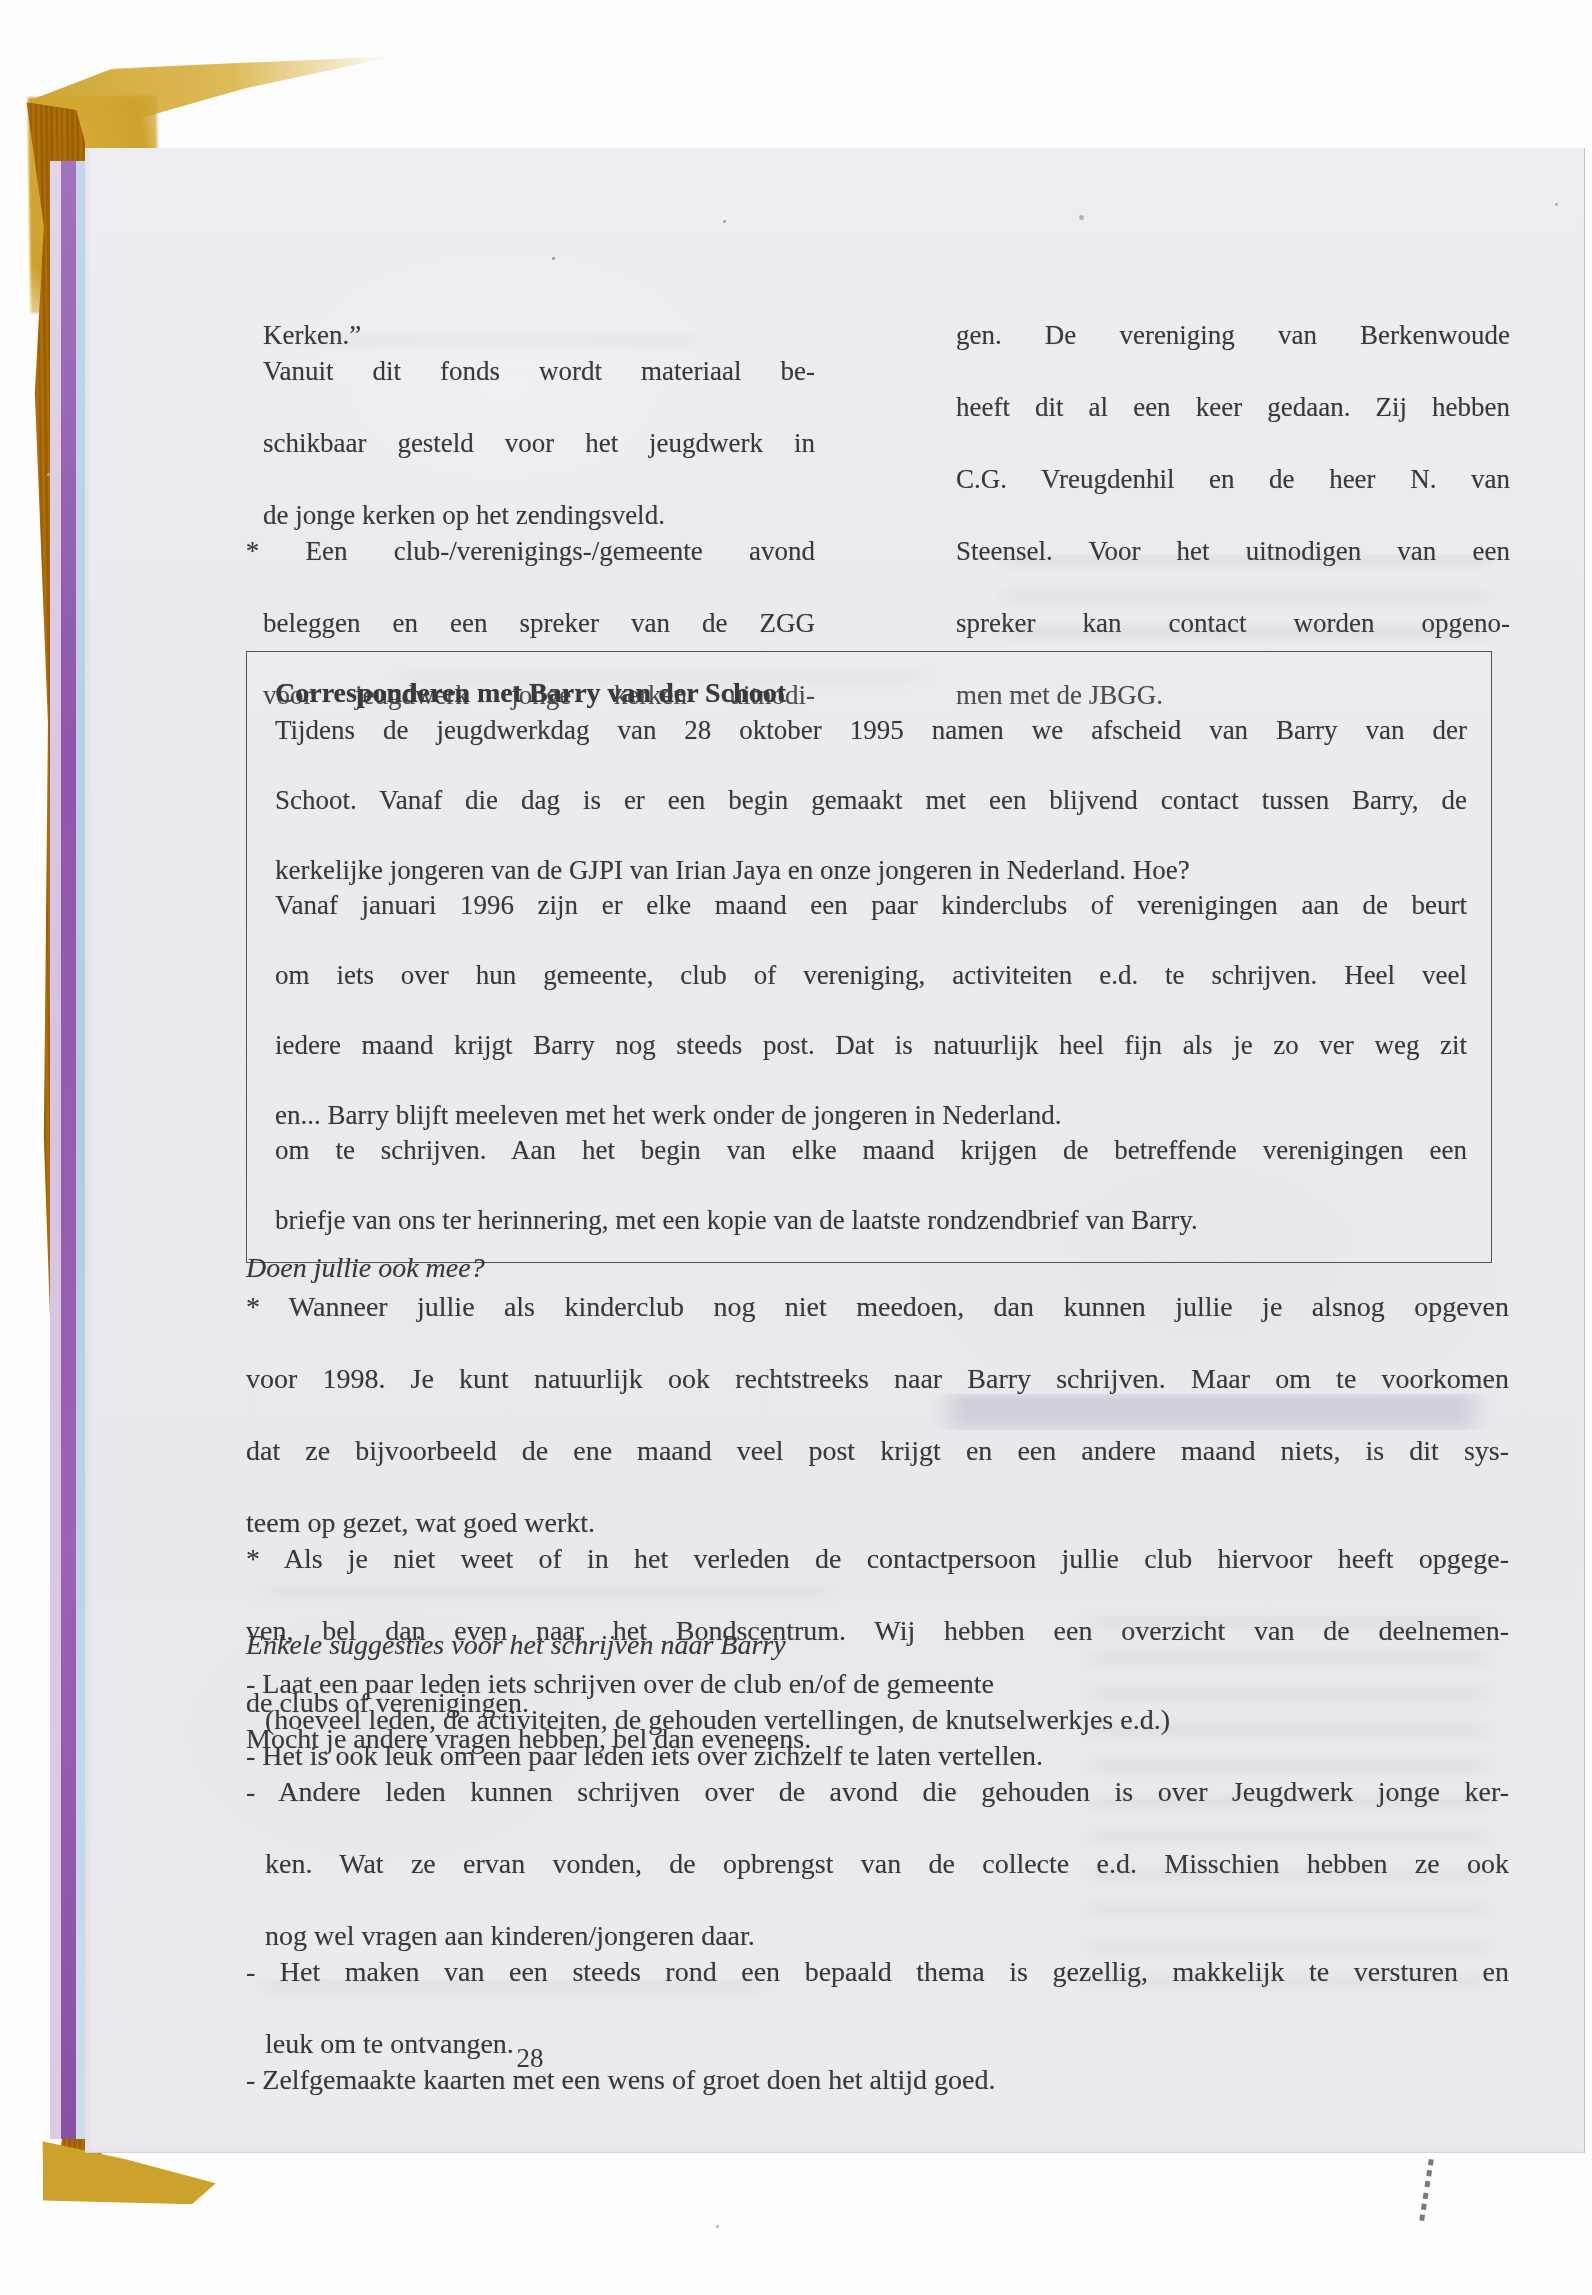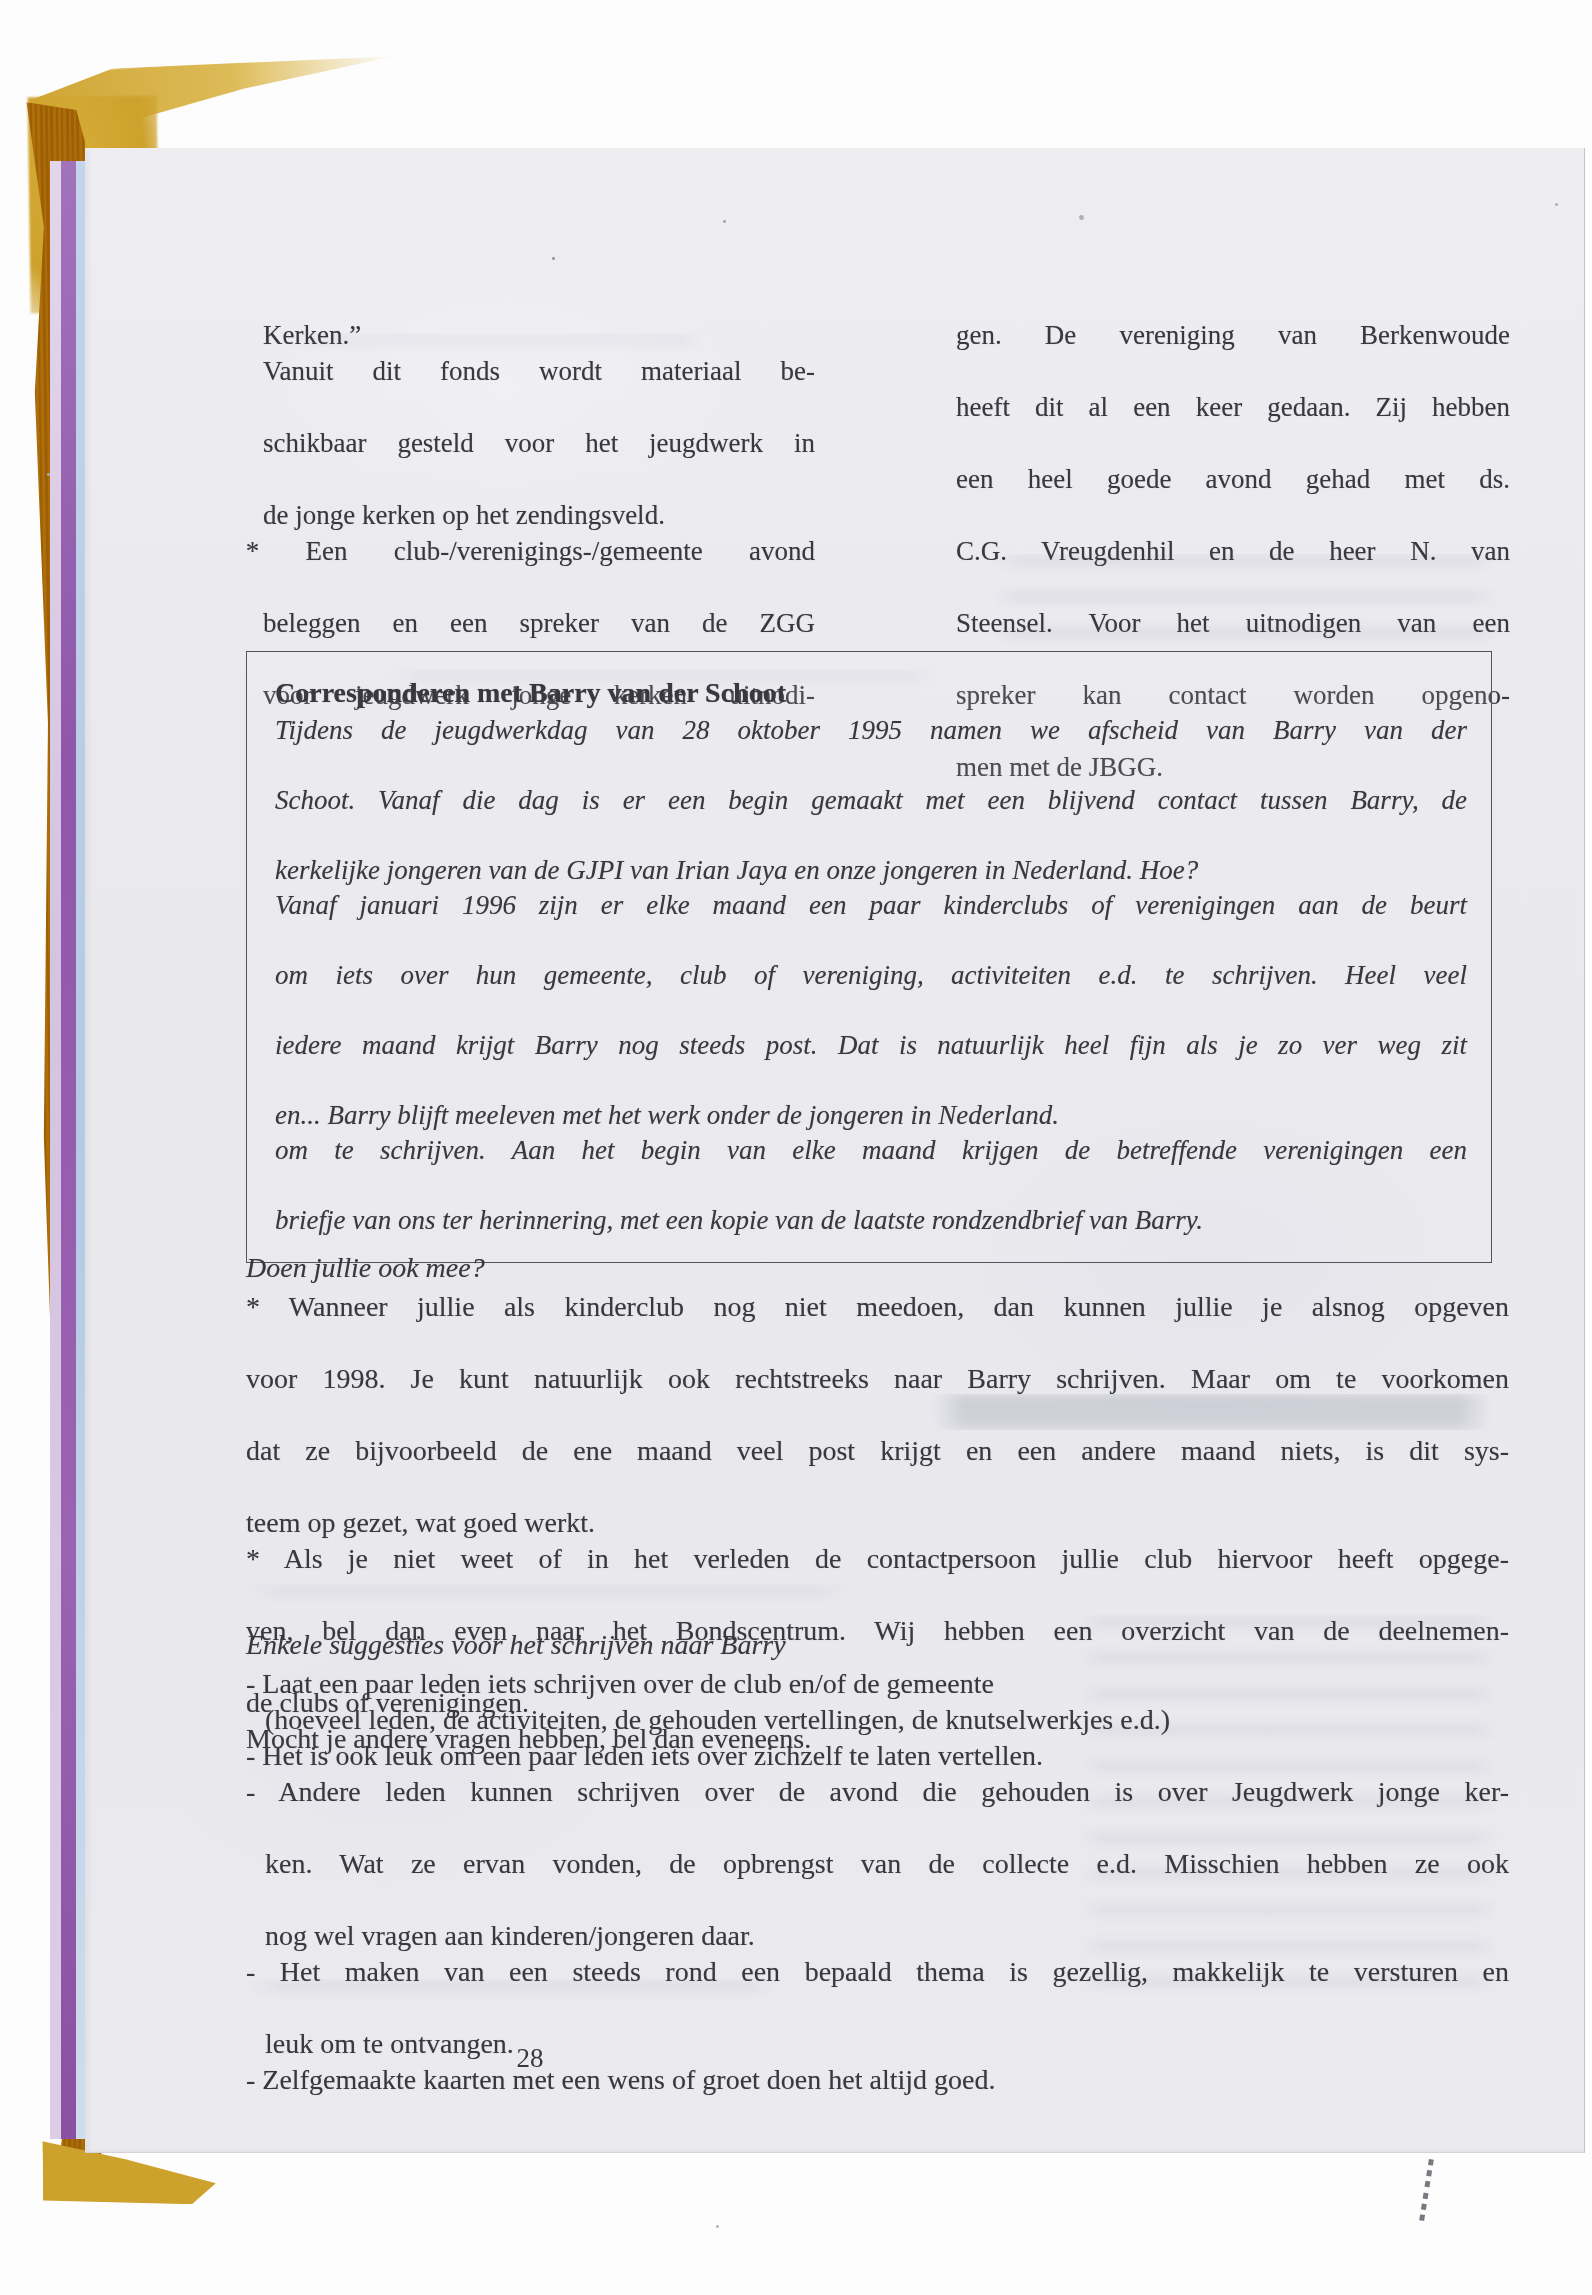--- a/index.html
+++ b/index.html
@@ -66,21 +66,21 @@
   .col{position:absolute;top:0;}
   .col-left{left:178px;width:552px;}
   .col-right{left:871px;width:554px;}
   
   .cbox{
     position:absolute;left:161px;top:503px;width:1246px;min-height:483px;
     border:1.7px solid #53535c;box-sizing:border-box;
     padding:21px 24px 24px 28px;
     background:rgba(255,255,255,.10);
   }
-  .cbox .line{line-height:35px;min-height:35px;font-style:italic;}
+  .cbox .line{line-height:35px;min-height:35px;}
   .cbox-title{font-weight:700;font-size:28px;line-height:40px;text-shadow:0 0 0.9px rgba(30,30,40,.5);}
   
   .sec{position:absolute;left:161px;width:1263px;font-size:28px;}
   .sec .line{line-height:36px;min-height:36px;}
   .sec1{top:1101px;font-family:Liberation Serif, serif;}
   .sec2{top:1478px;}
   .h-italic{font-style:italic;font-size:28px;line-height:38px;margin-bottom:1.7px;text-shadow:0 0 0.9px rgba(50,50,60,.35);}
   .pagenum{position:absolute;left:406px;top:1895px;width:78px;text-align:center;font-size:27px;}
   
   .ghost{position:absolute;pointer-events:none;
@@ -120,21 +120,20 @@
         <div class="line justify">Vanuit dit fonds wordt materiaal be-</div>
         <div class="line justify">schikbaar gesteld voor het jeugdwerk in</div>
         <div class="line">de jonge kerken op het zendingsveld.</div>
         <div class="line justify hang">* Een club-/verenigings-/gemeente avond</div>
         <div class="line justify">beleggen en een spreker van de ZGG</div>
         <div class="line justify">voor jeugdwerk jonge kerken uitnodi-</div>
       </div>
     <div class="col col-right">
         <div class="line justify">gen. De vereniging van Berkenwoude</div>
         <div class="line justify">heeft dit al een keer gedaan. Zij hebben</div>
-        <div class="line justify">een heel goede avond gehad met ds.</div>
         <div class="line justify">C.G. Vreugdenhil en de heer N. van</div>
         <div class="line justify">Steensel. Voor het uitnodigen van een</div>
         <div class="line justify">spreker kan contact worden opgeno-</div>
         <div class="line">men met de JBGG.</div>
       </div>
   </div>
 
   <div class="ghost" style="left:906px;top:406px;width:509px;height:90px;"></div>
   <div class="ghost" style="left:302px;top:521px;width:552px;height:29px;opacity:.10;"></div>
   <div class="ghost" style="left:207px;top:185px;width:414px;height:31px;opacity:.09;"></div>

